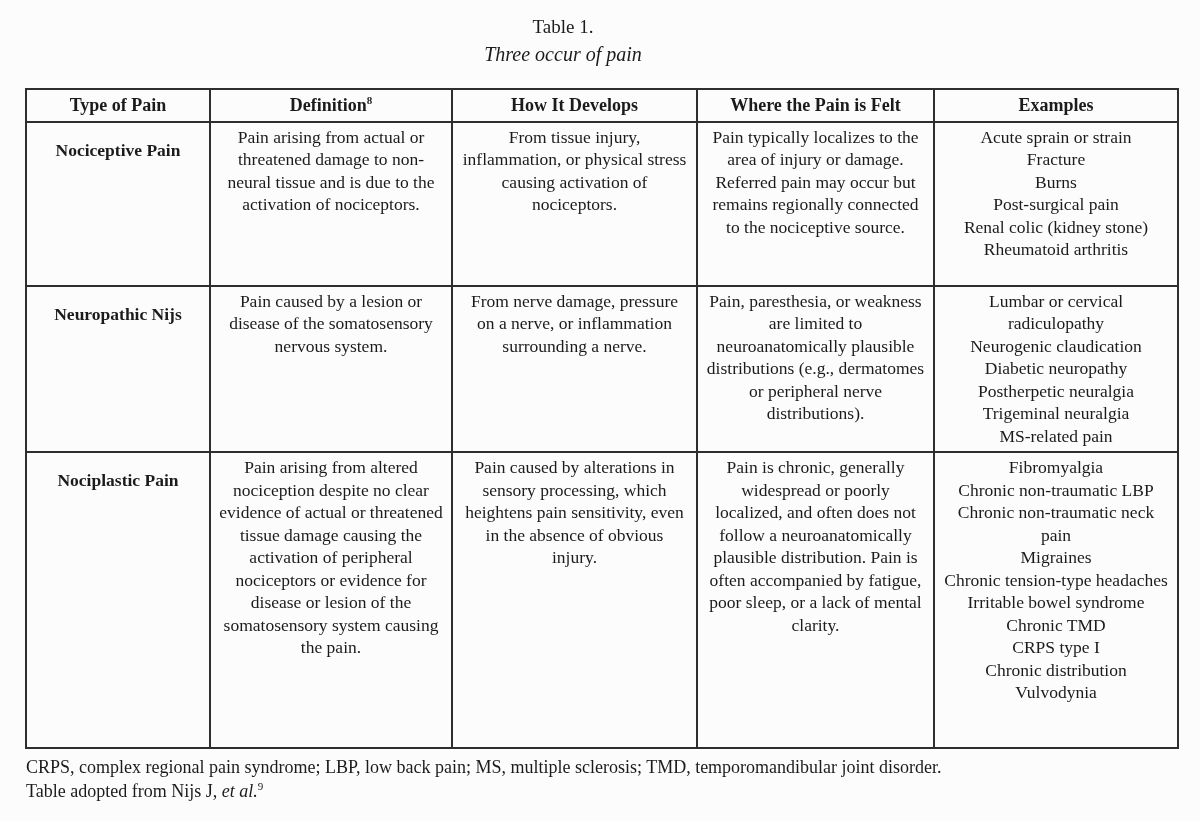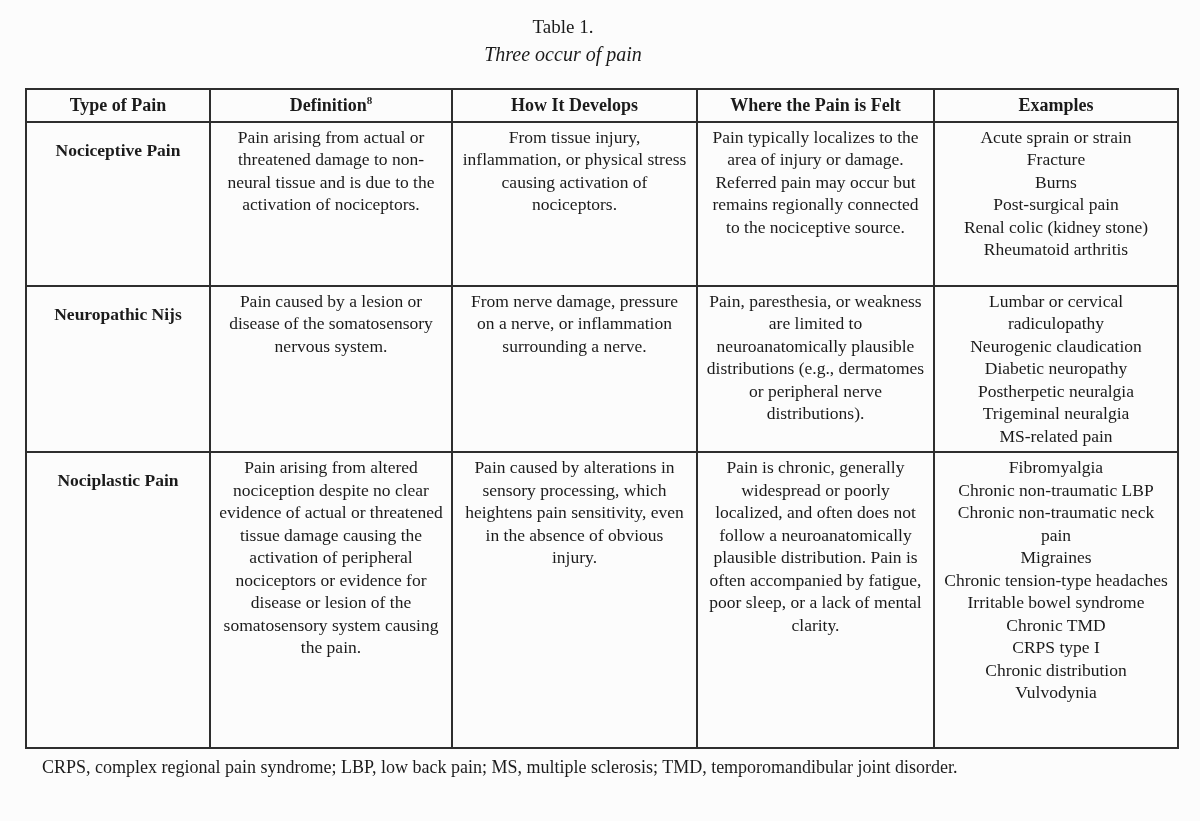--- a/index.html
+++ b/index.html
@@ -68,21 +68,20 @@
     padding-top: 16px;
   }
   .examples-list div { margin: 0; }
   .footnotes {
     margin-top: 7px;
     padding-left: 1px;
   }
   .footnote {
     font-size: 18px;
     line-height: 23.5px;
-    margin-left: 16px;
   }
   .footnote .italic { font-style: italic; }
 </style>
 </head>
 <body>
 
 <div class="page">
 
   <div class="caption">
     <div class="caption-number">Table 1.</div>
@@ -157,15 +156,16 @@
               <div>Chronic distribution</div>
               <div>Vulvodynia</div>
             </div>
           </td>
       </tr>
     </tbody>
   </table>
 
   <div class="footnotes">
     <div class="footnote">CRPS, complex regional pain syndrome; LBP, low back pain; MS, multiple sclerosis; TMD, temporomandibular joint disorder.</div>
+    <div class="footnote"><span>Table adopted from Nijs J, </span><span class="italic">et al.</span><sup>9</sup></div>
   </div>
 
 </div>
 
 </body></html>

